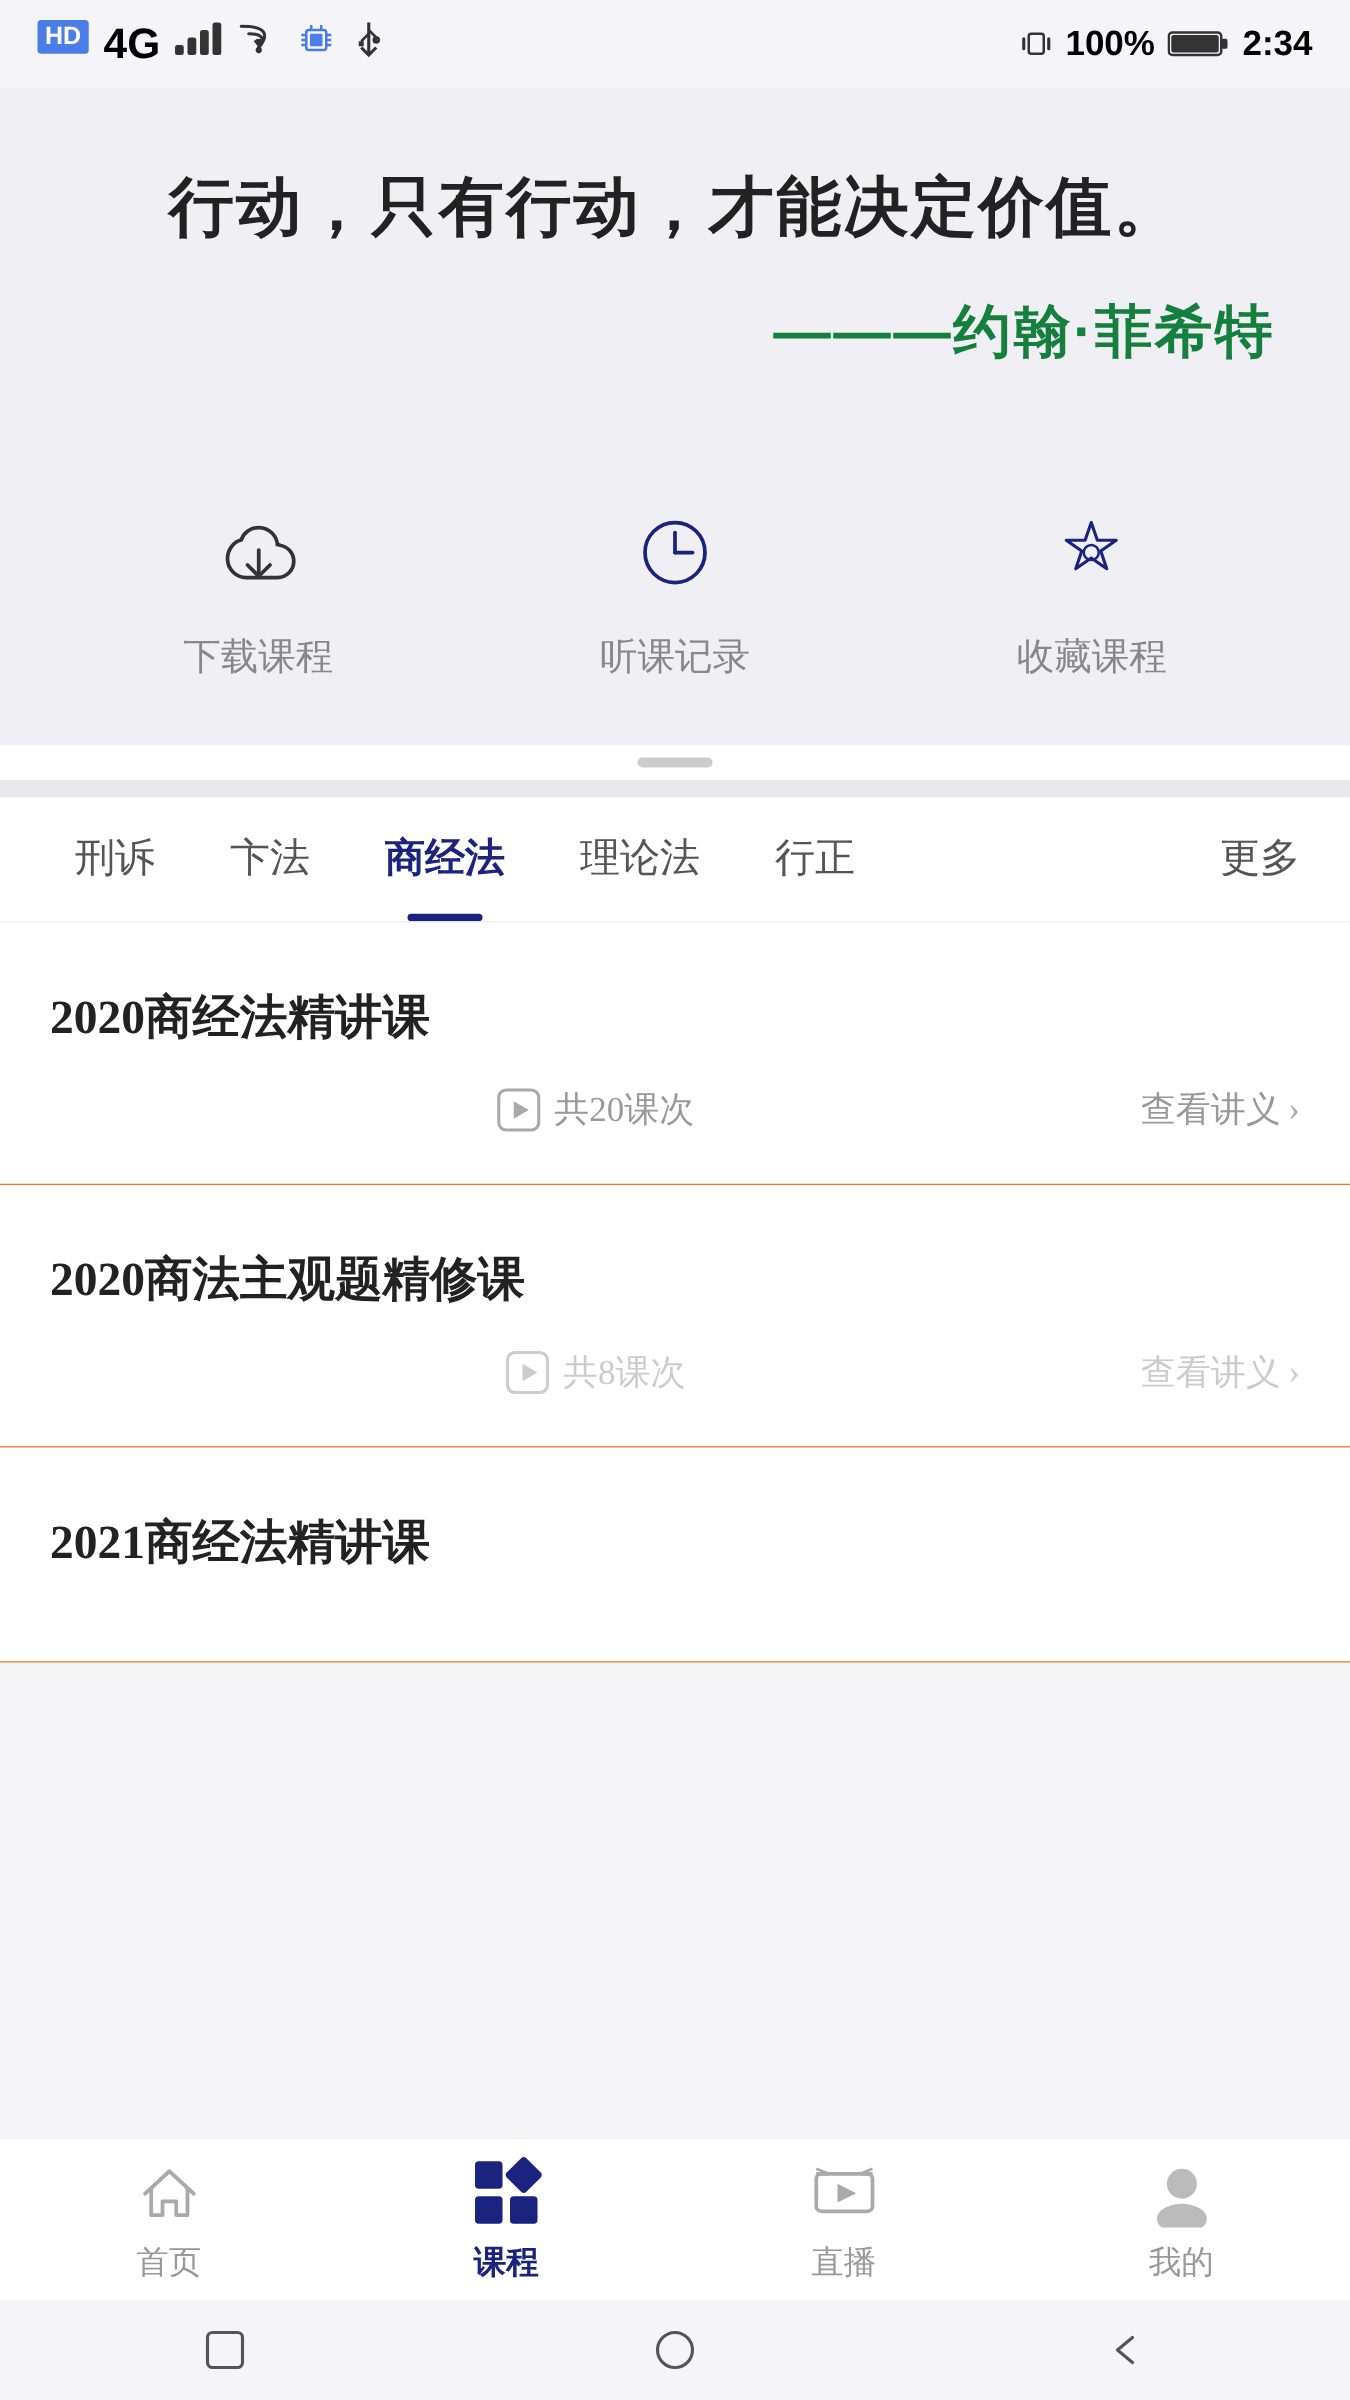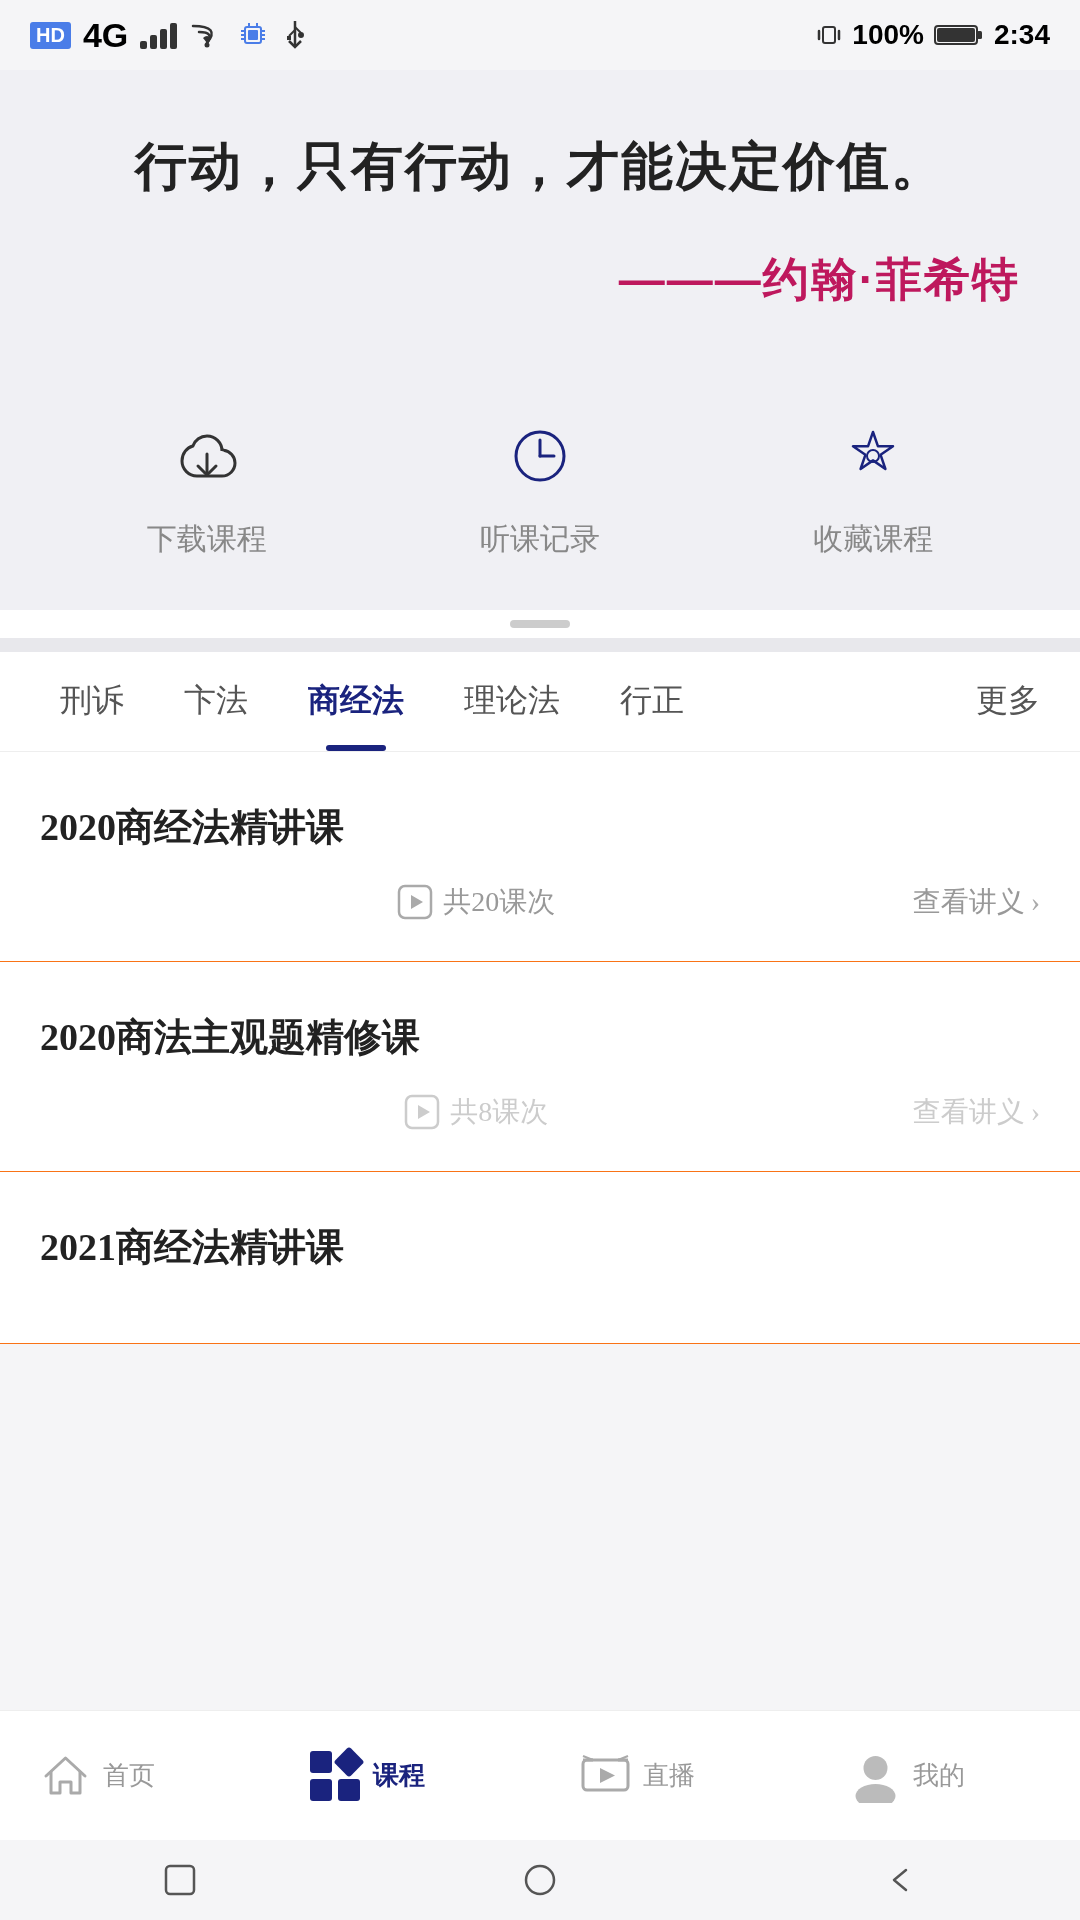--- a/index.html
+++ b/index.html
@@ -19,21 +19,21 @@
       width: 100%;
       height: 70px;
       background: #f5f5f7;
       display: flex;
       align-items: center;
       justify-content: space-between;
       padding: 0 30px;
     }
     .status-left {
       display: flex;
-      align-items: center;
+      align-items: flex-start;
       gap: 12px;
       font-size: 26px;
       font-weight: bold;
     }
     .status-right {
       display: flex;
       align-items: center;
       gap: 10px;
       font-size: 28px;
       font-weight: bold;
@@ -48,22 +48,22 @@
     .quote-main {
       font-size: 52px;
       font-weight: bold;
       color: #222;
       line-height: 1.4;
       letter-spacing: 2px;
     }
     .quote-author {
       font-size: 46px;
       font-weight: bold;
-      color: #be185d;
-      margin-top: 46px;
+      color: #15803d;
+      margin-top: 32px;
       text-align: right;
       letter-spacing: 2px;
     }
 
     
     .quick-actions {
       background: #f0f0f4;
       display: flex;
       justify-content: space-around;
       align-items: flex-end;
@@ -195,21 +195,21 @@
       right: 0;
       background: #fff;
       border-top: 1px solid #eee;
       height: 130px;
       display: flex;
       align-items: center;
       justify-content: space-around;
     }
     .nav-item {
       display: flex;
-      flex-direction: row;
+      flex-direction: column;
       align-items: center;
       gap: 8px;
       cursor: pointer;
       min-width: 200px;
     }
     .nav-icon {
       width: 60px;
       height: 60px;
       display: flex;
       align-items: center;

